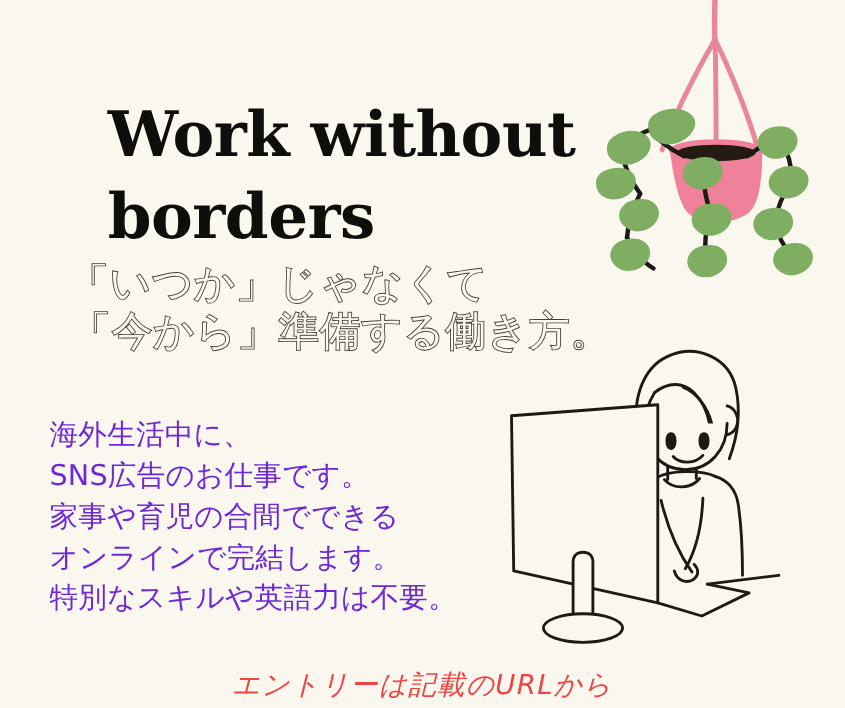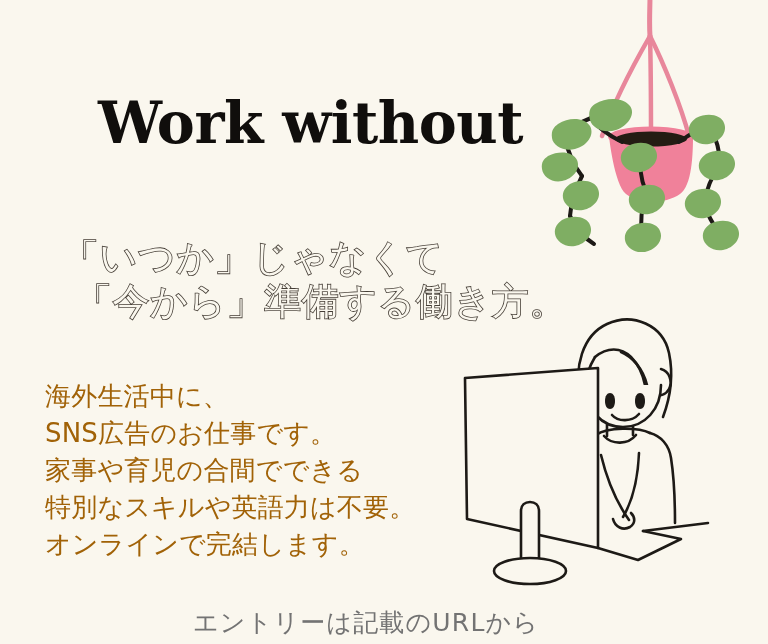--- a/index.html
+++ b/index.html
@@ -50,48 +50,49 @@
     font-size: 37px;
     line-height: 44px;
     font-weight: 500;
     color: #faf7ee;
     -webkit-text-stroke: 1.6px #443d35;
     paint-order: stroke fill;
     letter-spacing: 0.5px;
     white-space: nowrap;
   }
   .subhead span { display: block; }
-  .subhead .sh2 { margin-left: 13px; }
+  .subhead .sh2 { margin-left: 2px; }
 
   
   .body-copy {
     position: absolute;
     left: 45px;
     top: 378px;
     width: 400px;
     font-family: "DejaVu Sans", "Liberation Sans", sans-serif;
     font-size: 26px;
     line-height: 37px;
-    color: #a16207;
+    color: #6d28d9;
     letter-spacing: 0.2px;
     white-space: nowrap;
   }
   .body-copy span { display: block; }
 
   
   .cta {
     position: absolute;
-    left: 193px;
+    left: 211px;
     top: 606px;
     font-family: "DejaVu Sans", "Liberation Sans", sans-serif;
     font-size: 25px;
     line-height: 34px;
-    color: #737373;
+    color: #ef4444;
     letter-spacing: 1.2px;
     white-space: nowrap;
+    font-style: italic;
   }
 
   
   .art {
     position: absolute;
     pointer-events: none;
   }
   #plant-art { left: 540px; top: -4px; }
   #person-art { left: 455px; top: 305px; }
 </style>
@@ -191,30 +192,31 @@
         <g>
           <path d="M143 243 L183 255 L226 234 L188 226" fill="#faf7ee"></path>
           <path d="M188 226 L253 218"></path>
         </g>
       </g>
     </svg>
   </div>
 
   <h1 class="headline">
     <span class="headline-line-1">Work without</span>
+    <span class="headline-line-2">borders</span>
   </h1>
 
   <div class="subhead">
     <span class="sh1">「いつか」じゃなくて</span>
     <span class="sh2">「今から」準備する働き方。</span>
   </div>
 
   <div class="body-copy">
     <span>海外生活中に、</span>
     <span>SNS広告のお仕事です。</span>
     <span>家事や育児の合間でできる</span>
+    <span>オンラインで完結します。</span>
     <span>特別なスキルや英語力は不要。</span>
-    <span>オンラインで完結します。</span>
   </div>
 
   <div class="cta">エントリーは記載のURLから</div>
 
 </div>
 
 </body></html>

